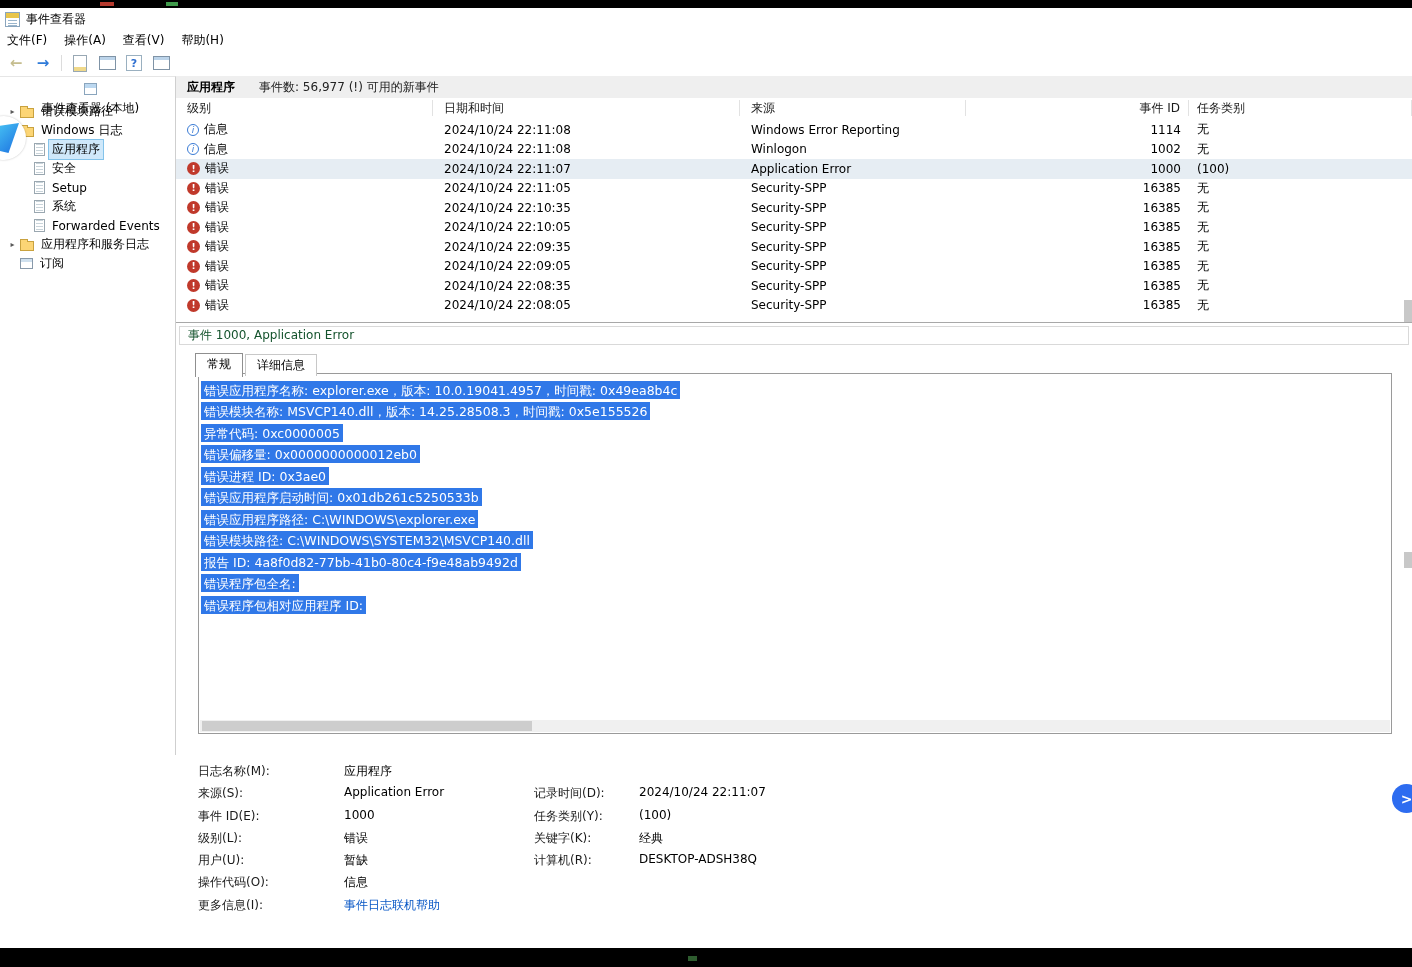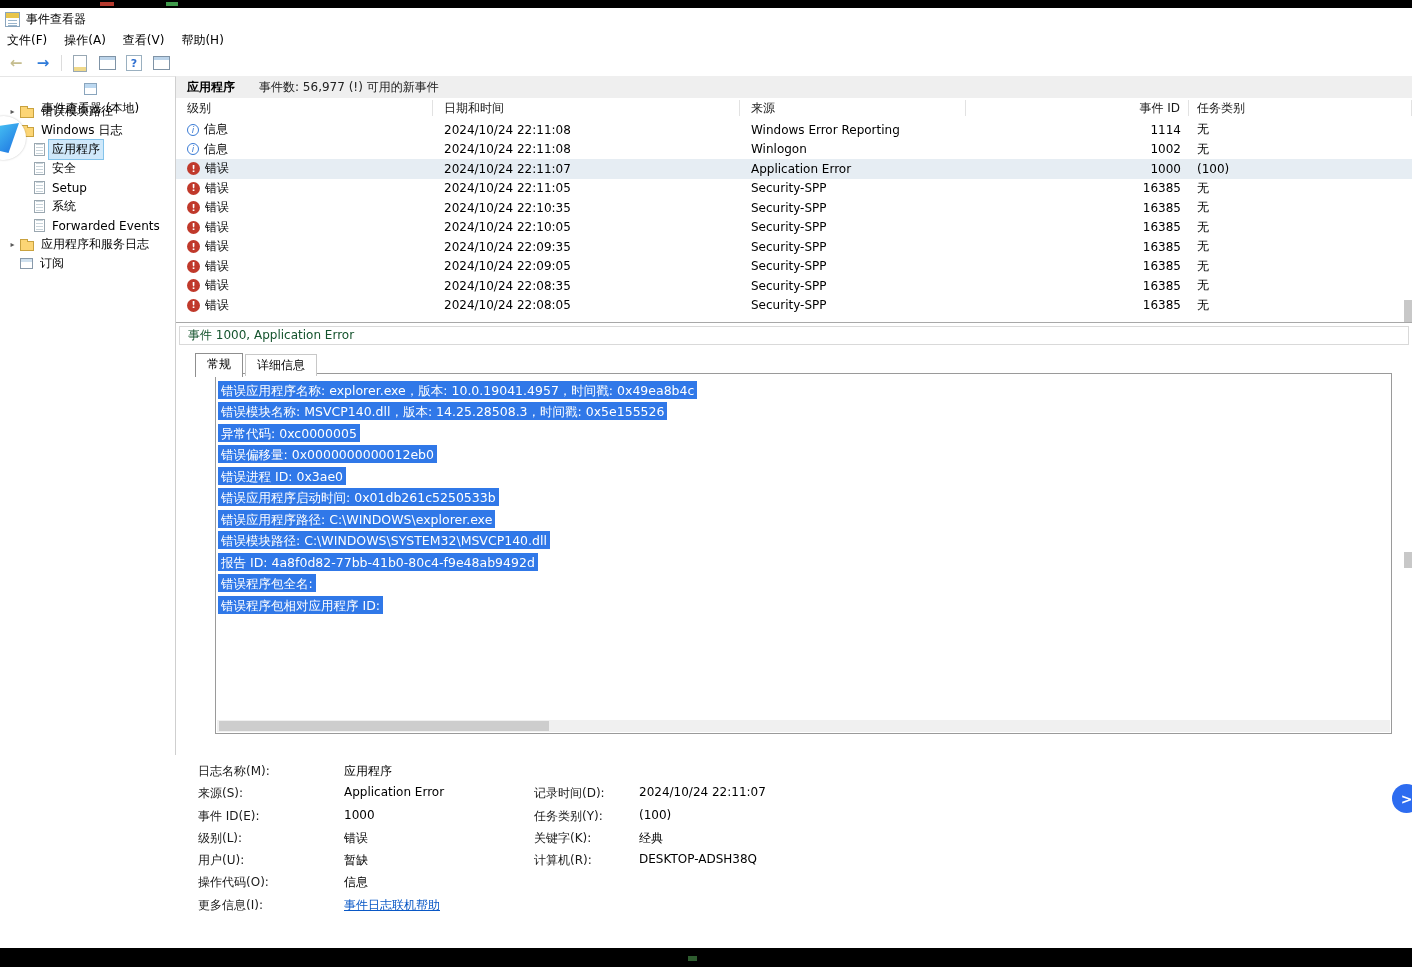--- a/index.html
+++ b/index.html
@@ -92,35 +92,35 @@
            font-weight:bold;display:inline-flex;align-items:center;justify-content:center;flex:none;}
   .icon-error::after{content:"!";}
 
   
   .preview{position:absolute;top:246px;left:0;right:0;bottom:0;border-top:1px solid #a8a8a8;background:#fff;}
   .preview-title{margin:3px 3px 0 3px;border:1px solid #d9d9d9;height:17px;line-height:17px;
            padding-left:8px;color:#14532d;}
   .tabs{position:absolute;top:29px;left:19px;display:flex;align-items:flex-end;z-index:3;}
   .tab{padding:2px 11px;border:1px solid #c8c8c8;border-bottom:none;background:#fff;margin-right:2px;}
   .tab.active{border-color:#8f8f8f;padding-bottom:4px;position:relative;top:1px;}
-  .textbox{position:absolute;top:50px;left:39px;right:20px;height:361px;border:1px solid #9a9a9a;
+  .textbox{position:absolute;top:50px;left:22px;right:20px;height:361px;border:1px solid #9a9a9a;
            background:#fff;box-sizing:border-box;padding:8px 2px 0 2px;overflow:hidden;}
   .tline{height:21.5px;white-space:nowrap;}
   .tline .sel{background:#3078e8;color:#fff;padding:1.5px 3px;font-size:12.5px;}
   .hscroll{position:absolute;left:1px;right:1px;bottom:1px;height:12px;background:#f0f0f0;}
   .hscroll .thumb{position:absolute;left:2px;top:1px;width:330px;height:10px;background:#cdcdcd;}
 
   
   .fields{position:absolute;top:440px;left:22px;right:20px;}
   .frow{display:flex;height:22.3px;gap:40px;}
   .flabel1{width:106px;flex:none;color:#1a1a1a;}
   .fvalue1{width:150px;flex:none;white-space:nowrap;}
   .flabel2{width:65px;flex:none;color:#1a1a1a;white-space:nowrap;}
   .fvalue2{flex:1;white-space:nowrap;}
-  .help-link{color:#0a58c6;text-decoration:underline;cursor:pointer;}
+  .help-link{color:#0a58c6;cursor:pointer;}
 
   
   .float-btn{position:absolute;left:1392px;top:784px;width:29px;height:29px;border-radius:50%;
            background:#2d6cf0;color:#fff;display:flex;align-items:center;justify-content:center;
            font-weight:bold;font-size:14px;z-index:60;}
   .float-btn::before{content:">";}
   .overlay-logo{position:absolute;left:-18px;top:116px;width:44px;height:44px;border-radius:50%;
            background:#fff;box-shadow:0 0 2px rgba(0,0,0,.25);z-index:40;overflow:hidden;}
   .overlay-logo::after{content:"";position:absolute;left:7px;top:7px;width:30px;height:30px;
            background:linear-gradient(135deg,#4fd1f7,#1b6fe0);clip-path:polygon(0 15%,100% 0,65% 100%,0 85%);}

